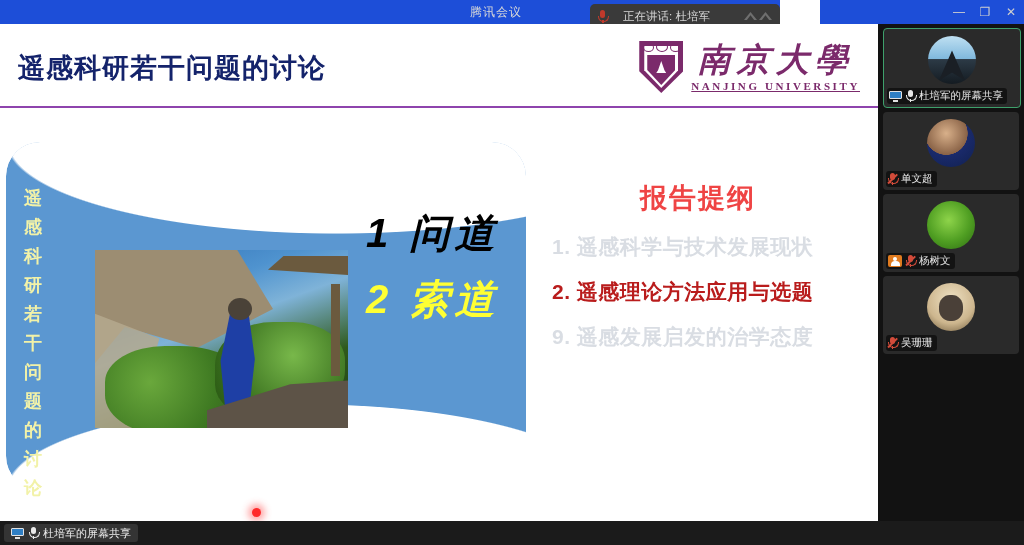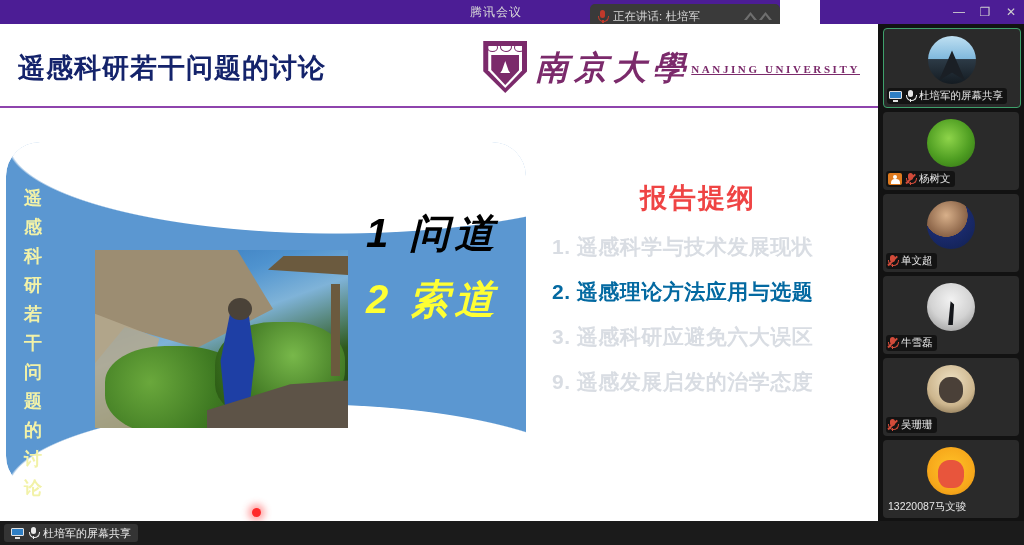--- a/index.html
+++ b/index.html
@@ -2,26 +2,26 @@
 <html><head>
 <meta charset="utf-8">
 <style>
   html,body{margin:0;padding:0;background:#1c1c1c;}
   body{width:1024px;height:545px;overflow:hidden;
        font-family:"Liberation Sans","DejaVu Sans",sans-serif;}
   .app{position:relative;width:1024px;height:545px;background:#1f1f1f;}
 
   
   .titlebar{position:absolute;left:0;top:0;width:1024px;height:24px;
-            background:#4c1d95;display:flex;align-items:center;}
+            background:#1d4ed8;display:flex;align-items:center;}
   .tb-spacer{flex:0 0 470px;}
   .tb-apptitle{color:#d8d8d8;font-size:12px;letter-spacing:1px;}
   .tab-speaking{position:absolute;left:590px;top:4px;width:190px;height:24px;
                 background:#3a3a3a;border-top-left-radius:5px;border-top-right-radius:5px;
-                display:flex;align-items:center;gap:6px;padding:0 8px;box-sizing:border-box;}
+                display:flex;align-items:center;gap:16px;padding:0 8px;box-sizing:border-box;}
   .mic-red{width:9px;height:13px;position:relative;flex:0 0 auto;}
   .mic-red .cap{position:absolute;left:2px;top:0;width:5px;height:8px;border-radius:3px;background:#c0392b;}
   .mic-red .arc{position:absolute;left:0px;top:6px;width:9px;height:5px;border:1.5px solid #c0392b;
                 border-top:none;border-bottom-left-radius:6px;border-bottom-right-radius:6px;}
   .mic-red .stem{position:absolute;left:4px;top:10px;width:1.5px;height:3px;background:#c0392b;}
   .tab-text{color:#d6d6d6;font-size:11.5px;white-space:nowrap;}
   .tab-wave{margin-left:auto;display:flex;align-items:center;gap:2px;opacity:.55;}
   .tab-wave i{display:block;width:13px;height:8px;background:#9a9a9a;
               clip-path:polygon(0 100%,50% 0,100% 100%,78% 100%,50% 40%,22% 100%);}
   .tb-right{position:absolute;right:0;top:0;height:24px;display:flex;align-items:center;}
@@ -48,21 +48,21 @@
   .crest .inner2{position:absolute;left:8px;top:14px;width:28px;height:30px;
       background:#7b2a6b;clip-path:polygon(0 0,100% 0,100% 50%,50% 100%,0 50%);}
   .crest .bell{position:absolute;left:17px;top:20px;width:10px;height:12px;background:#fff;
       clip-path:polygon(50% 0,82% 78%,100% 100%,0 100%,18% 78%);}
   .crest .top1{position:absolute;left:4px;top:2px;width:9px;height:7px;border-radius:50%;
       border:1.6px solid #7b2a6b;}
   .crest .top2{position:absolute;left:17px;top:1px;width:10px;height:8px;border-radius:50%;
       border:1.6px solid #7b2a6b;}
   .crest .top3{position:absolute;left:31px;top:2px;width:9px;height:7px;border-radius:50%;
       border:1.6px solid #7b2a6b;}
-  .nju-txt{display:flex;align-items:center;}
+  .nju-txt{display:flex;flex-direction:column;align-items:center;}
   .nju-cn{font-family:"DejaVu Serif","Liberation Serif",serif;font-size:33px;font-weight:bold;
           color:#7b2a6b;letter-spacing:6px;line-height:1;font-style:italic;}
   .nju-en{font-family:"Liberation Serif","DejaVu Serif",serif;font-size:11px;font-weight:bold;
           color:#7b2a6b;letter-spacing:2.6px;margin-top:4px;text-decoration:underline;}
 
   
   .wave{position:absolute;left:6px;top:118px;width:520px;height:348px;background:#5b97d1;
         border-radius:34px;
         -webkit-mask-image:
           radial-gradient(ellipse 330px 92px at 330px 0px, transparent 99%, #000 100%),
@@ -106,21 +106,21 @@
   .numline.l2{left:366px;top:248px;font-size:40px;color:#ffff33;letter-spacing:5px;}
 
   .laser{position:absolute;left:252px;top:484px;width:9px;height:9px;border-radius:50%;
          background:#ff2a2a;box-shadow:0 0 7px 4px rgba(255,60,60,.45);}
 
   
   .outline{position:absolute;left:528px;top:156px;width:340px;}
   .outline-h{font-size:27px;font-weight:bold;color:#ef4444;text-align:center;letter-spacing:2px;}
   .outline-item{font-size:21px;font-weight:bold;margin-top:17px;white-space:nowrap;letter-spacing:.5px;margin-left:24px;}
   .outline-item.dim{color:#d9dde3;}
-  .outline-item.active{color:#0369a1;}
+  .outline-item.active{color:#b91c1c;}
 
   
   .panel{position:absolute;left:878px;top:24px;width:146px;height:497px;background:#121212;
          padding:4px 5px;box-sizing:border-box;}
   .tile{position:relative;width:136px;height:78px;background:#2a2a2a;border-radius:4px;
         margin-bottom:4px;overflow:hidden;}
   .tile.selected{border:1.5px solid #3ea06b;}
   .av{position:absolute;left:50%;top:7px;transform:translateX(-50%);
       width:48px;height:48px;border-radius:50%;overflow:hidden;}
   .av.a1{background:linear-gradient(180deg,#bfe0f2 0%,#7fb8dd 48%,#2c3a46 49%,#141b21 100%);}
@@ -255,21 +255,20 @@
       <div class="numline l2">
         <span>2</span>&nbsp;<span>索道</span>
       </div>
 
       <div class="laser"></div>
 
       <div class="outline">
         <div class="outline-h">报告提纲</div>
         <div class="outline-item dim">1. 遥感科学与技术发展现状</div>
         <div class="outline-item active">2. 遥感理论方法应用与选题</div>
-        <div class="outline-item dim">3. 遥感科研应避免六大误区</div>
         <div class="outline-item dim">9. 遥感发展启发的治学态度</div>
       </div>
 
     </div>
   </div>
 
   <div class="panel">
 
     <div class="tile selected">
       <span class="av a1"></span>
@@ -277,78 +276,61 @@
         <span class="ic ic-screen">
             <span class="scr"></span>
             <span class="base"></span>
           </span>
         <span class="ic ic-mic">
             <span class="cap"></span>
             <span class="arc"></span>
             <span class="stem"></span>
           </span>
         <span class="nm">杜培军的屏幕共享</span>
+      </span>
+    </div>
+
+    <div class="tile">
+      <span class="av a2"></span>
+      <span class="namebar">
+        <span class="ic ic-mic muted">
+            <span class="cap"></span>
+            <span class="arc"></span>
+            <span class="stem"></span>
+          </span>
+        <span class="nm">单文超</span>
       </span>
     </div>
 
     <div class="tile">
       <span class="av a3"></span>
       <span class="namebar">
         <span class="ic ic-host"></span>
         <span class="ic ic-mic muted">
             <span class="cap"></span>
             <span class="arc"></span>
             <span class="stem"></span>
           </span>
         <span class="nm">杨树文</span>
       </span>
     </div>
 
-    <div class="tile">
-      <span class="av a2"></span>
-      <span class="namebar">
-        <span class="ic ic-mic muted">
-            <span class="cap"></span>
-            <span class="arc"></span>
-            <span class="stem"></span>
-          </span>
-        <span class="nm">单文超</span>
-      </span>
-    </div>
-
-    <div class="tile">
-      <span class="av a4"></span>
-      <span class="namebar">
-        <span class="ic ic-mic muted">
-            <span class="cap"></span>
-            <span class="arc"></span>
-            <span class="stem"></span>
-          </span>
-        <span class="nm">牛雪磊</span>
-      </span>
-    </div>
 
     <div class="tile">
       <span class="av a5"></span>
       <span class="namebar">
         <span class="ic ic-mic muted">
             <span class="cap"></span>
             <span class="arc"></span>
             <span class="stem"></span>
           </span>
         <span class="nm">吴珊珊</span>
       </span>
     </div>
 
-    <div class="tile">
-      <span class="av a6"></span>
-      <span class="namebar plain">
-        <span class="nm">13220087马文骏</span>
-      </span>
-    </div>
 
   </div>
 
   <div class="taskbar">
     <div class="tb-item">
       <span class="ic ic-screen">
           <span class="scr"></span>
           <span class="base"></span>
         </span>
       <span class="ic ic-mic">

